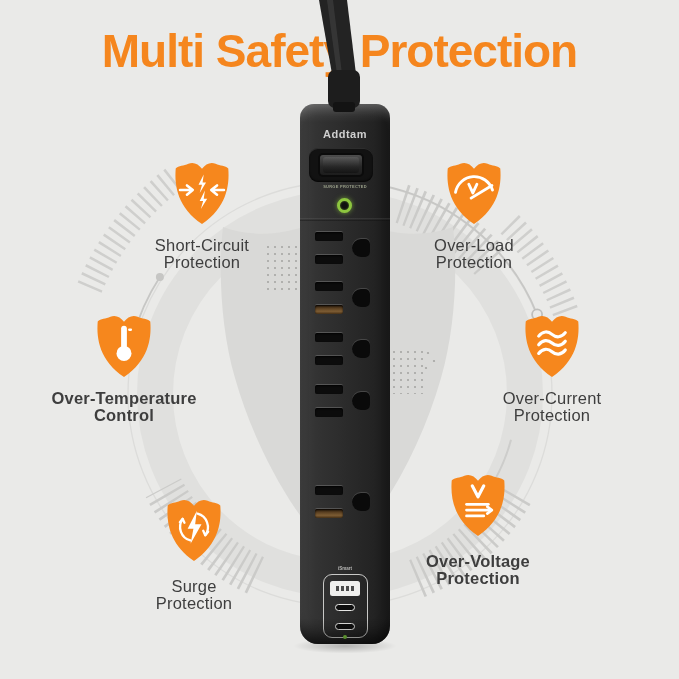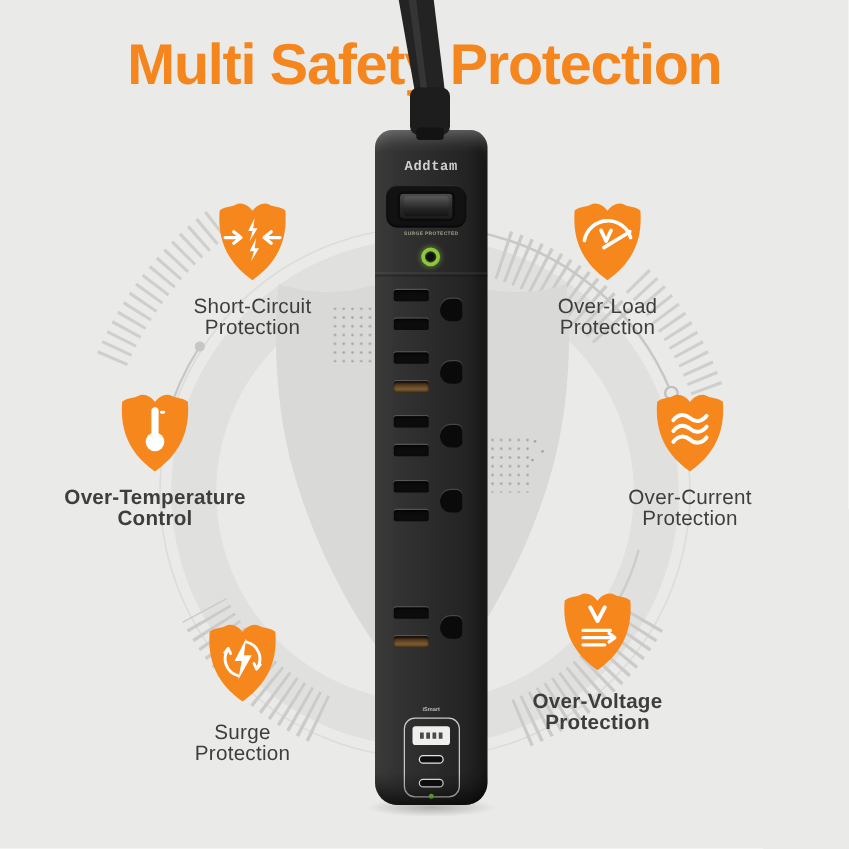--- a/index.html
+++ b/index.html
@@ -30,21 +30,21 @@
     border-radius:14px 14px 18px 18px;
     background:linear-gradient(90deg,#3d3d3d 0%,#333 18%,#2a2a2a 55%,#232323 82%,#171717 100%);
     box-shadow:inset 0 10px 12px -8px rgba(255,255,255,.22),inset 0 -14px 16px -10px rgba(0,0,0,.55);
   }
   .strip::before{content:'';position:absolute;top:0;left:0;right:0;height:18px;
     border-radius:14px 14px 0 0;background:linear-gradient(180deg,rgba(255,255,255,.13),rgba(255,255,255,0));}
   .strip::after{content:'';position:absolute;bottom:0;left:0;right:0;height:26px;
     border-radius:0 0 18px 18px;background:linear-gradient(0deg,rgba(0,0,0,.4),rgba(0,0,0,0));}
   .strip>*{position:absolute;}
   .brand{top:24px;width:100%;text-align:center;font-size:11px;font-weight:bold;
-    color:#cfcfcf;letter-spacing:.5px;font-family:Liberation Mono, monospace;}
+    color:#cfcfcf;letter-spacing:.5px;}
   .switch{left:9px;top:44px;width:64px;height:34px;background:#121212;border-radius:9px;
     box-shadow:inset 0 1px 0 rgba(255,255,255,.12),inset 0 -1px 2px rgba(0,0,0,.8);}
   .switch-btn{position:absolute;left:9px;top:5px;width:46px;height:24px;border-radius:5px;
     background:linear-gradient(180deg,#4e4e4e,#262626 60%,#1d1d1d);
     border:2px solid #0b0b0b;box-sizing:border-box;}
   .switch-btn::after{content:'';position:absolute;inset:2px 3px;border-radius:3px;
     background:linear-gradient(180deg,rgba(255,255,255,.10),rgba(0,0,0,.35));}
   .surge-label{top:80px;width:100%;text-align:center;font-size:6px;font-weight:bold;
     color:#9aa08a;letter-spacing:.4px;transform:scale(.66);transform-origin:center;}
   .led{left:37px;top:94px;width:15px;height:15px;border-radius:50%;background:#101010;
@@ -125,21 +125,21 @@
         <path d="M12,52 H30 M24,44 L34,52 L24,60"></path>
         <path d="M88,52 H70 M76,44 L66,52 L76,60"></path>
         <path d="M53,25 L44,43 H50 L46,57 L57,39 H51 Z" fill="#fff" stroke="none"></path>
         <path d="M55,53 L46,71 H52 L48,85 L59,67 H53 Z" fill="#fff" stroke="none"></path>
       </g>
     </svg>
     <div class="flabel">Short-Circuit
 Protection</div>
   </div>
 
-  <div class="feature" style="left:376px;top:160px;">
+  <div class="feature" style="left:364px;top:160px;">
     <svg class="shield" width="58" height="67" viewBox="0 0 100 116">
       <path fill="#f6871d" d="M50,15 C44,7 35,2.5 26.5,6.5 C18.5,10.3 9.5,9.6 4.5,14.5 C2,46 8.5,82 50,111 C91.5,82 98,46 95.5,14.5 C90.5,9.6 81.5,10.3 73.5,6.5 C65,2.5 56,7 50,15 Z"></path>
       <g stroke="#fff" stroke-linecap="round" stroke-linejoin="round" fill="none">
         <path d="M18,56 A33,33 0 0 1 82,52" stroke-width="5"></path>
         <path d="M41,42 L48,57 L55,42" stroke-width="5"></path>
         <path d="M45,66 L81,44" stroke-width="5"></path>
       </g>
     </svg>
     <div class="flabel">Over-Load
 Protection</div>

